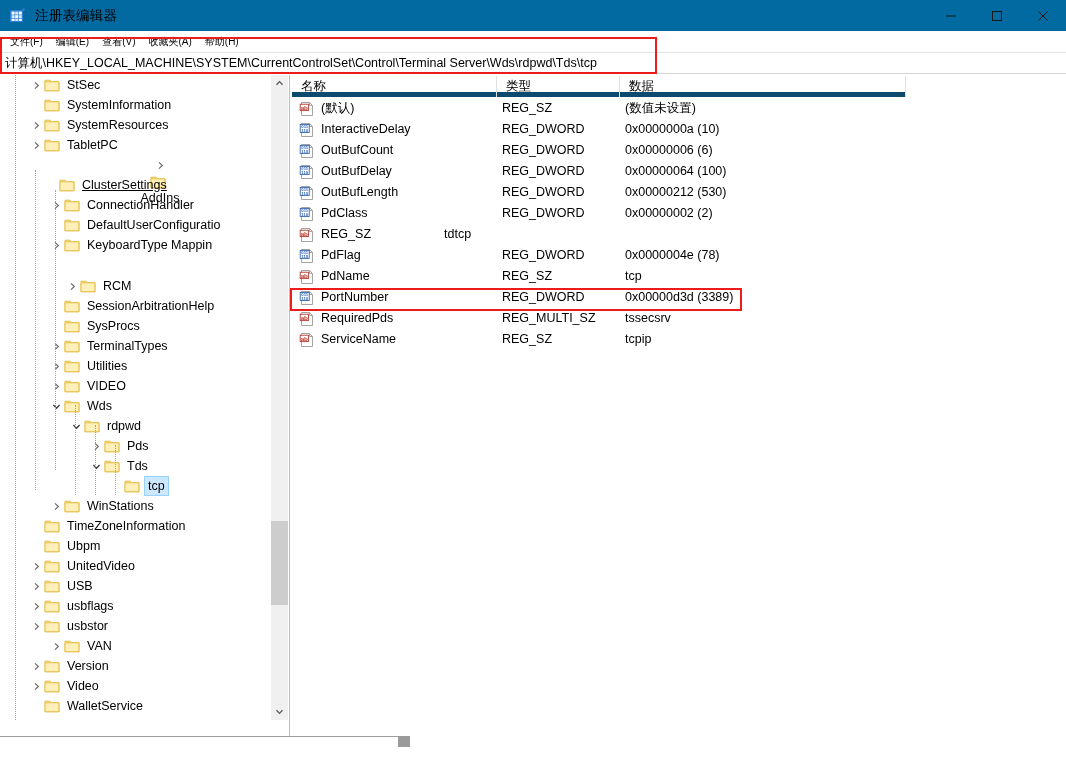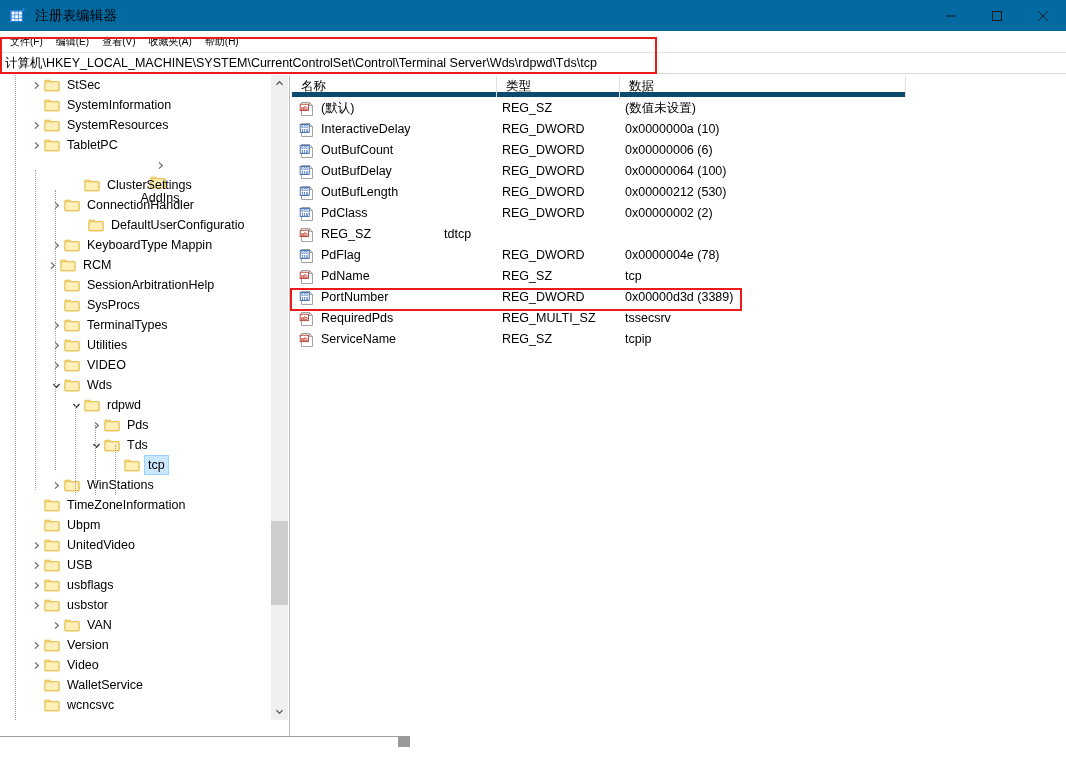--- a/index.html
+++ b/index.html
@@ -351,61 +351,61 @@
               <svg width="9" height="9" viewBox="0 0 9 9">
                 <polyline points="3,1.4 6.3,4.5 3,7.6" fill="none" stroke="#6d6d6d" stroke-width="1.25"></polyline>
               </svg>
             </span>
             <span class="tw-folder"><svg width="16" height="14" viewBox="0 0 16 14">
                 <path d="M1 2.2 h5.1 l1.3 1.6 H15 v9 H1 z" fill="#fde79a" stroke="#e2b93b" stroke-width="0.9"></path>
                 <path d="M1 3.8 h13.9 v8.9 H1 z" fill="#ffefb8" stroke="#e2b93b" stroke-width="0.8"></path>
               </svg></span>
             <span class="tw-label">AddIns</span>
           </div>
-          <div class="tree-row" style="padding-left: 68px;">
+          <div class="tree-row" style="padding-left: 43px; text-decoration: underline;">
             <span class="tw-arrow"></span>
             <span class="tw-folder"><svg width="16" height="14" viewBox="0 0 16 14">
                 <path d="M1 2.2 h5.1 l1.3 1.6 H15 v9 H1 z" fill="#fde79a" stroke="#e2b93b" stroke-width="0.9"></path>
                 <path d="M1 3.8 h13.9 v8.9 H1 z" fill="#ffefb8" stroke="#e2b93b" stroke-width="0.8"></path>
               </svg></span>
             <span class="tw-label">ClusterSettings</span>
           </div>
           <div class="tree-row" style="padding-left: 48px;">
             <span class="tw-arrow">
               <svg width="9" height="9" viewBox="0 0 9 9">
                 <polyline points="3,1.4 6.3,4.5 3,7.6" fill="none" stroke="#6d6d6d" stroke-width="1.25"></polyline>
               </svg>
             </span>
             <span class="tw-folder"><svg width="16" height="14" viewBox="0 0 16 14">
                 <path d="M1 2.2 h5.1 l1.3 1.6 H15 v9 H1 z" fill="#fde79a" stroke="#e2b93b" stroke-width="0.9"></path>
                 <path d="M1 3.8 h13.9 v8.9 H1 z" fill="#ffefb8" stroke="#e2b93b" stroke-width="0.8"></path>
               </svg></span>
             <span class="tw-label">ConnectionHandler</span>
           </div>
-          <div class="tree-row" style="padding-left: 72px; text-align: right;">
+          <div class="tree-row" style="padding-left: 48px; text-align: right;">
             <span class="tw-arrow"></span>
             <span class="tw-folder"><svg width="16" height="14" viewBox="0 0 16 14">
                 <path d="M1 2.2 h5.1 l1.3 1.6 H15 v9 H1 z" fill="#fde79a" stroke="#e2b93b" stroke-width="0.9"></path>
                 <path d="M1 3.8 h13.9 v8.9 H1 z" fill="#ffefb8" stroke="#e2b93b" stroke-width="0.8"></path>
               </svg></span>
             <span class="tw-label">DefaultUserConfiguratio</span>
           </div>
           <div class="tree-row" style="padding-left: 48px;">
             <span class="tw-arrow">
               <svg width="9" height="9" viewBox="0 0 9 9">
                 <polyline points="3,1.4 6.3,4.5 3,7.6" fill="none" stroke="#6d6d6d" stroke-width="1.25"></polyline>
               </svg>
             </span>
             <span class="tw-folder"><svg width="16" height="14" viewBox="0 0 16 14">
                 <path d="M1 2.2 h5.1 l1.3 1.6 H15 v9 H1 z" fill="#fde79a" stroke="#e2b93b" stroke-width="0.9"></path>
                 <path d="M1 3.8 h13.9 v8.9 H1 z" fill="#ffefb8" stroke="#e2b93b" stroke-width="0.8"></path>
               </svg></span>
             <span class="tw-label">KeyboardType Mappin</span>
           </div>
-          <div class="tree-row" style="padding-left: 44px;">
+          <div class="tree-row" style="padding-left: 64px; margin-top: 21px;">
             <span class="tw-arrow">
               <svg width="9" height="9" viewBox="0 0 9 9">
                 <polyline points="3,1.4 6.3,4.5 3,7.6" fill="none" stroke="#6d6d6d" stroke-width="1.25"></polyline>
               </svg>
             </span>
             <span class="tw-folder"><svg width="16" height="14" viewBox="0 0 16 14">
                 <path d="M1 2.2 h5.1 l1.3 1.6 H15 v9 H1 z" fill="#fde79a" stroke="#e2b93b" stroke-width="0.9"></path>
                 <path d="M1 3.8 h13.9 v8.9 H1 z" fill="#ffefb8" stroke="#e2b93b" stroke-width="0.8"></path>
               </svg></span>
             <span class="tw-label">RCM</span>

